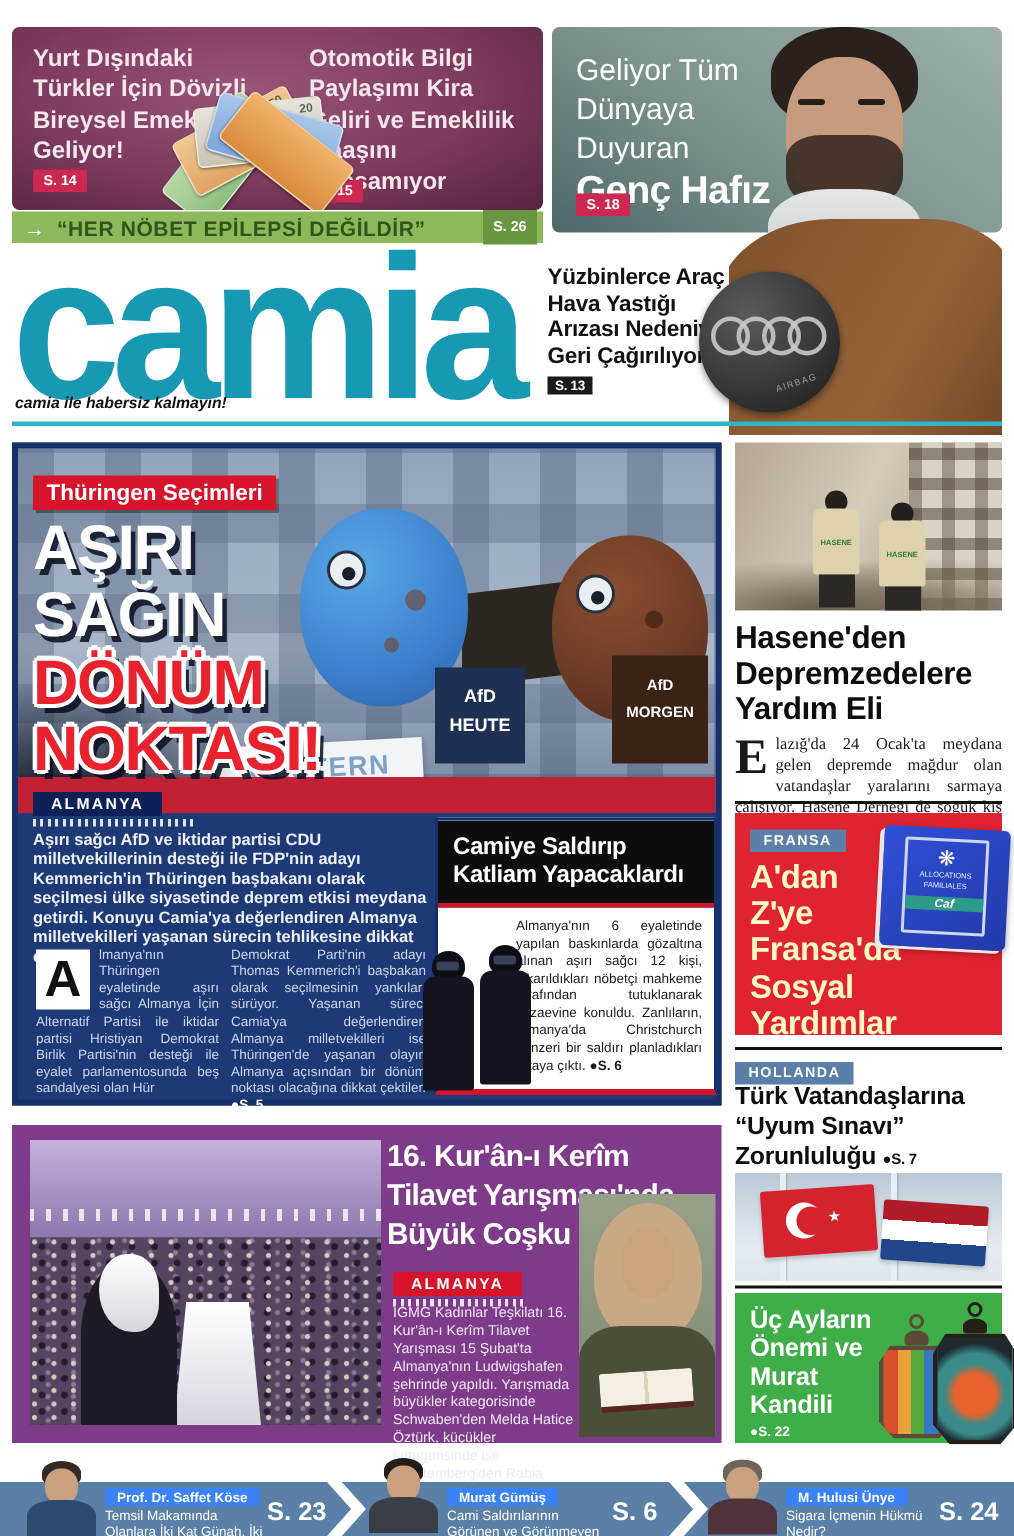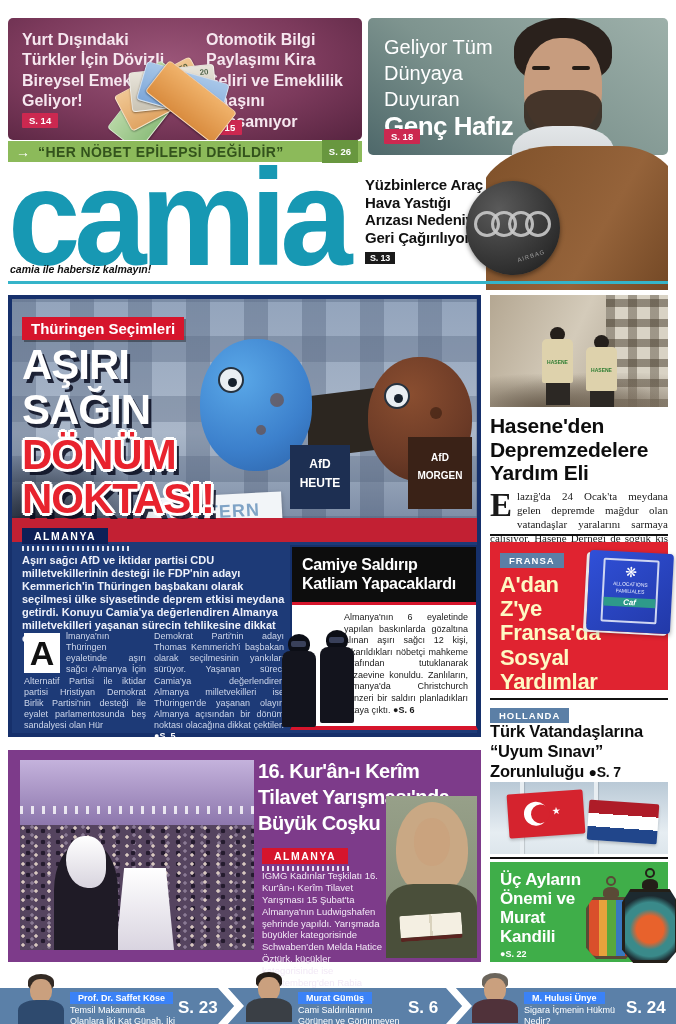--- a/index.html
+++ b/index.html
@@ -185,21 +185,21 @@
   #caf-book .panel { width:56px; height:64px; border:2px solid #cfd6f2; border-radius:2px;
     text-align:center; padding-top:4px; }
   #caf-book .tree { color:#fff; font-size:14px; line-height:1; }
   #caf-book .alloc { color:#e8ecff; font-size:5px; line-height:1.3; margin-top:2px; }
   #caf-book .cafband { margin-top:4px; background:#2e9a8a; color:#fff; font-size:8px;
     font-style:italic; font-weight:700; }
 
   #hollanda-tag { top:705px; }
   #hollanda-title { top:722px; font-size:16.5px; font-weight:800; color:#0d0d0d; line-height:1.2;
     letter-spacing:-0.2px; }
-  #hollanda-title .pgref { font-size:14px; }
+  #hollanda-title .pgref { font-size:10px; }
   #flags-photo { top:782px; height:72px; overflow:hidden;
     background:linear-gradient(#b9c9d6,#e6edf2 70%,#dde6ec); }
   .pole { position:absolute; top:0; width:4px; height:72px; background:#e8eef2;
     box-shadow:1px 0 1px rgba(0,0,0,.15); }
   #flag-tr { position:absolute; left:18px; top:10px; width:76px; height:44px; background:#d5232e;
     transform:rotate(-4deg); border-radius:2px; box-shadow:0 2px 3px rgba(0,0,0,.2); }
   #flag-tr .c1 { position:absolute; left:16px; top:9px; width:24px; height:24px; background:#fff;
     border-radius:50%; }
   #flag-tr .c2 { position:absolute; left:23px; top:12px; width:19px; height:19px; background:#d5232e;
     border-radius:50%; }

